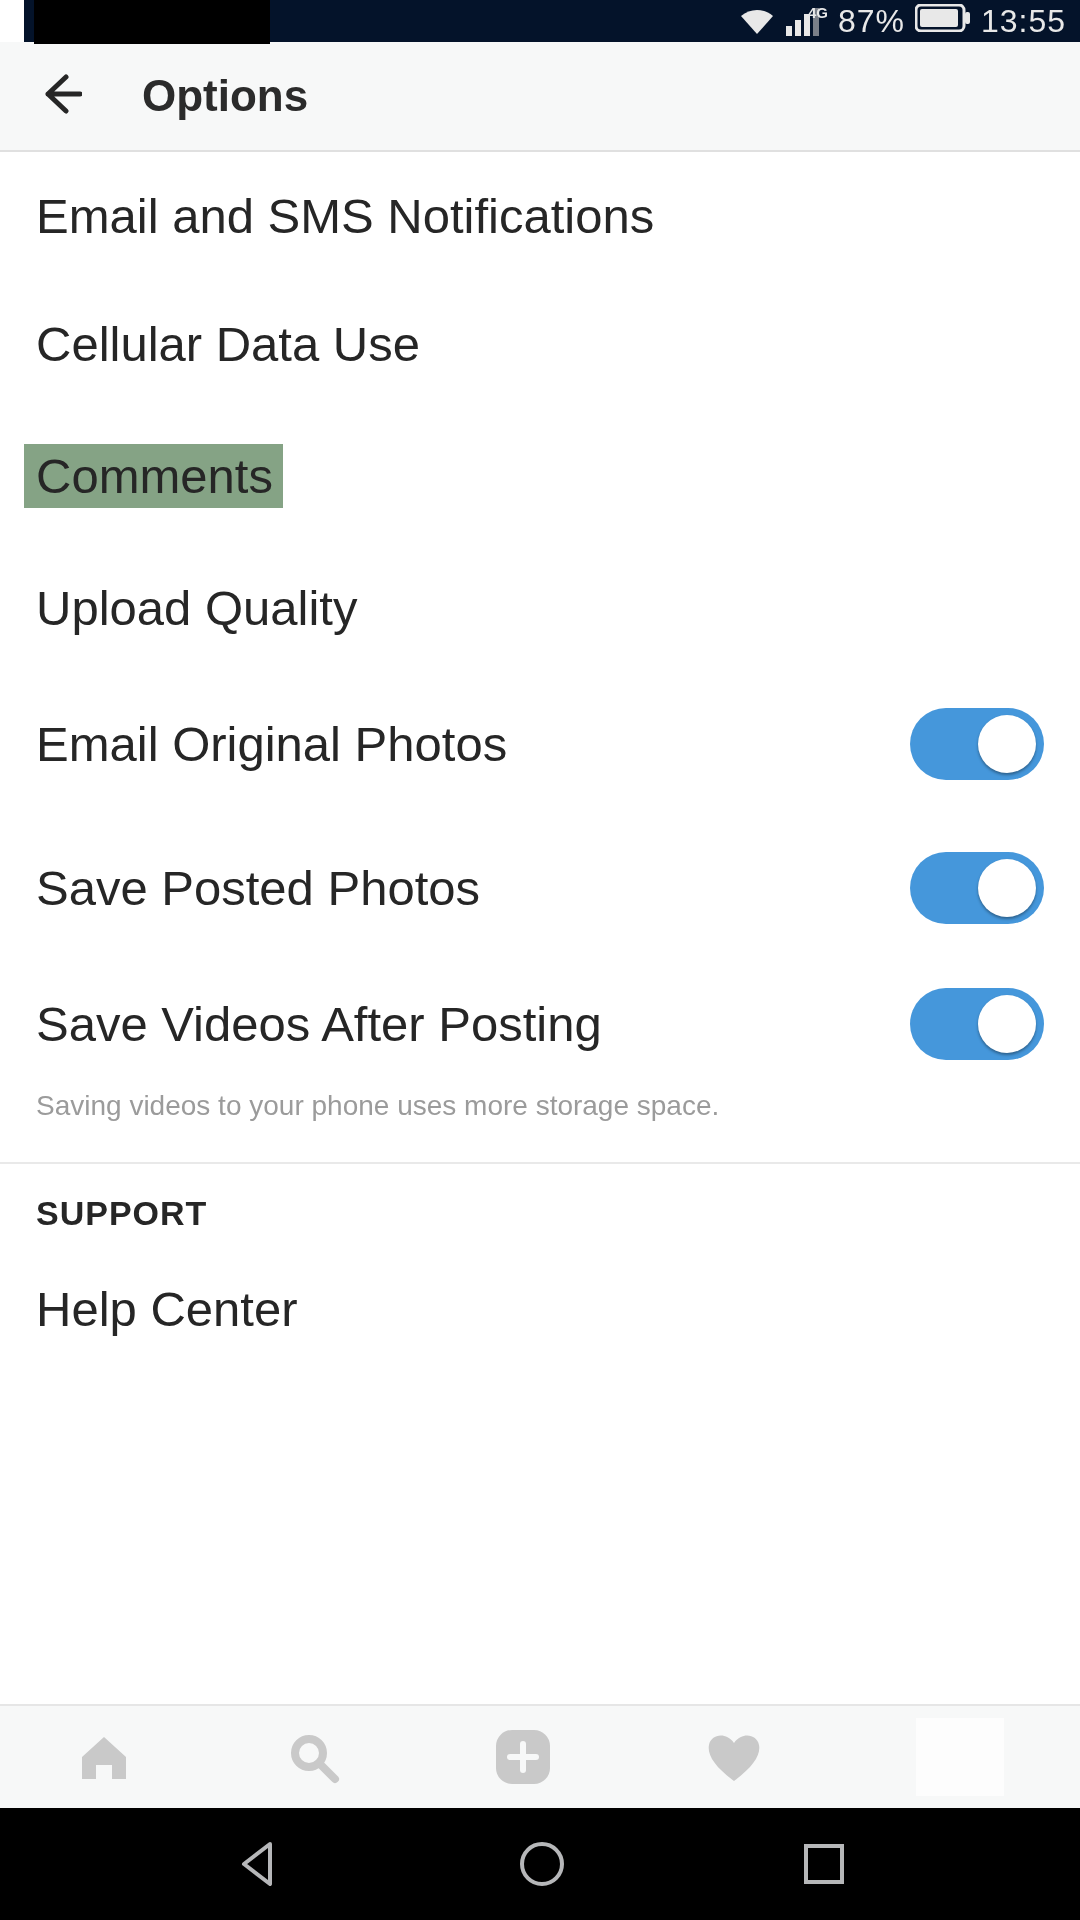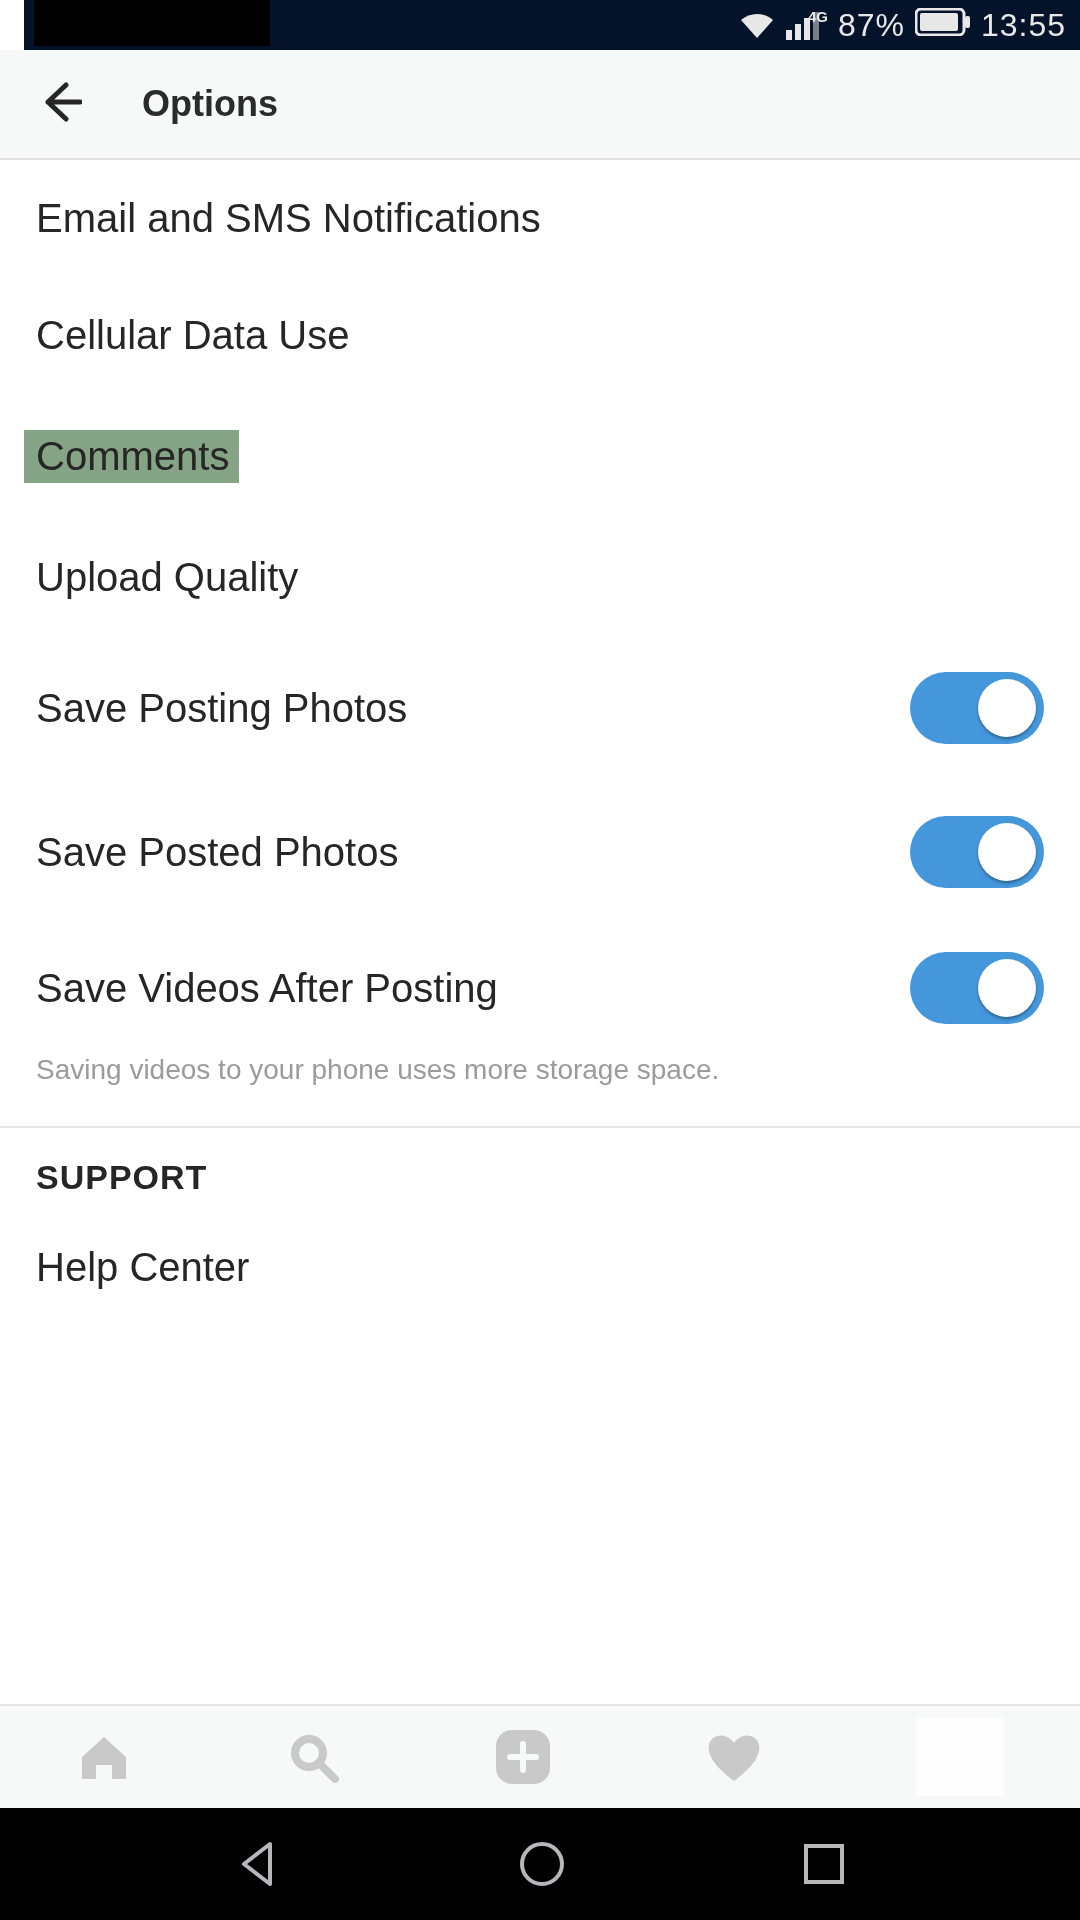--- a/index.html
+++ b/index.html
@@ -7,23 +7,24 @@
     width: 1080px;
     height: 1920px;
     font-family: -apple-system, "Helvetica Neue", Arial, sans-serif;
     background: #fff;
     overflow: hidden;
     position: relative;
   }
 
   
   .status-bar {
-    height: 50px;
+    height: 42px;
     background: #04132a;
     display: flex;
+    align-items: center;
     justify-content: space-between;
     color: #e8e8e8;
     padding: 0 14px 0 10px;
     margin-left: 24px;
   }
   .status-left {
     width: 236px;
     height: 46px;
     background: #000000;
   }
@@ -47,36 +48,36 @@
   .header {
     height: 110px;
     background: #f7f8f8;
     border-bottom: 2px solid #e0e0e0;
     display: flex;
     align-items: center;
     padding-left: 36px;
     gap: 60px;
   }
   .header-title {
-    font-size: 36px;
+    font-size: 44px;
     font-weight: 700;
     color: #2b2b2b;
   }
 
   
   .content {
     background:#fff;
   }
   .row {
     min-height: 110px;
     padding: 36px 36px 36px 36px;
     display:flex;
     align-items:center;
     justify-content:space-between;
-    font-size: 40px;
+    font-size: 49px;
     color:#262626;
   }
   .row.tight { padding-top: 28px; padding-bottom:28px;gap:12px; }
   .row-label { }
   .highlight {
     display:inline-block;
     background:#85a385;
     padding: 4px 10px 4px 0;
     margin-left:-12px;
     padding-left:12px;
@@ -197,21 +198,21 @@
 
   <div class="row">
     <span class="row-label highlight">Comments</span>
   </div>
 
   <div class="row">
     <span class="row-label">Upload Quality</span>
   </div>
 
   <div class="row">
-    <span class="row-label">Save Posting Photos</span>
+    <span class="row-label">Email Original Photos</span>
     <span class="toggle">
         <span class="knob"></span>
       </span>
   </div>
 
   <div class="row">
     <span class="row-label">Save Posted Photos</span>
     <span class="toggle">
         <span class="knob"></span>
       </span>

